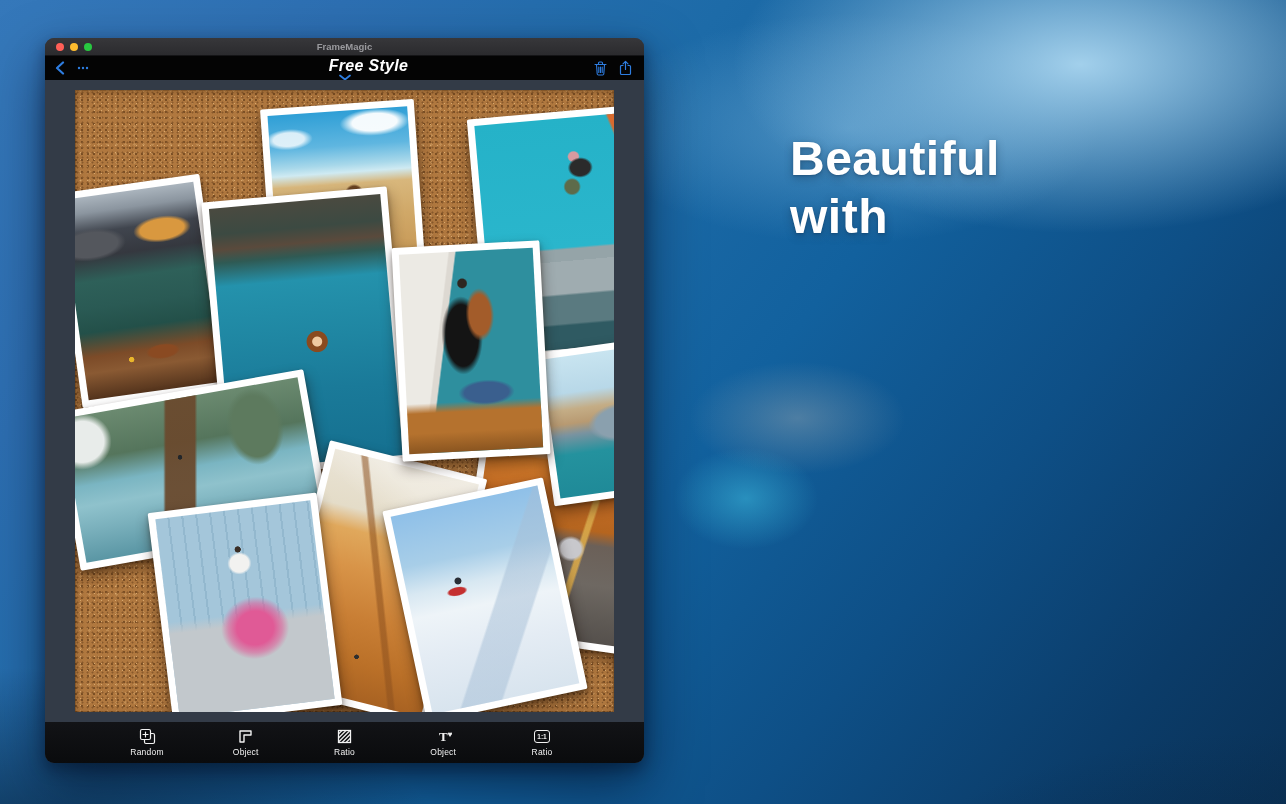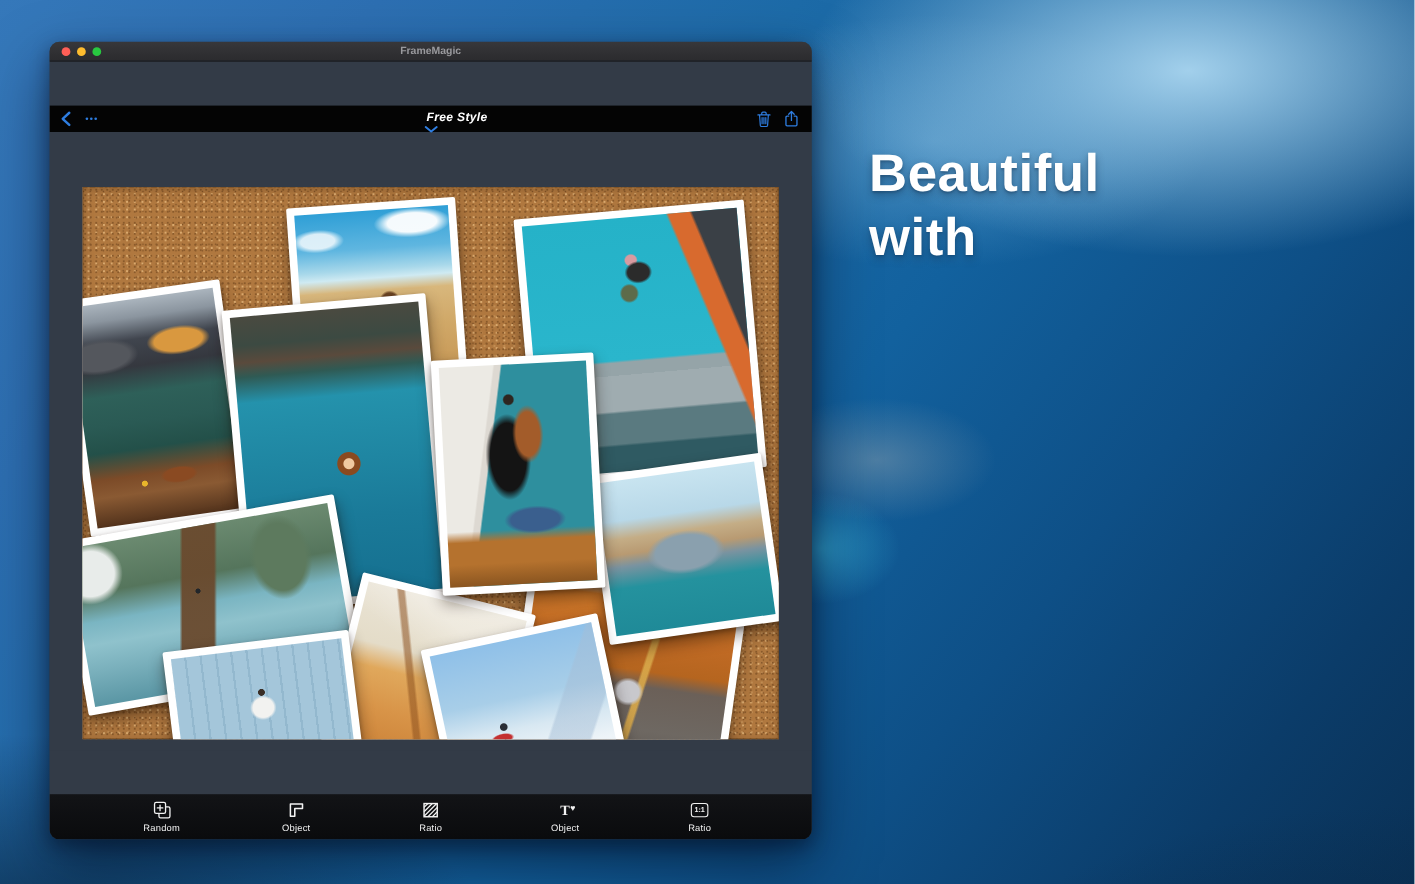--- a/index.html
+++ b/index.html
@@ -17,39 +17,39 @@
       radial-gradient(ellipse 55% 40% at 100% 115%, rgba(8,40,70,.7) 0%, rgba(8,40,70,0) 60%),
       linear-gradient(128deg, #3578ba 0%, #2d6fb2 18%, #1d6ba8 38%, #12619e 55%, #0e4f86 72%, #0b3c69 88%, #0a3156 100%);
   }
 
   
   .marketing { position:absolute; left:790px; top:130px; color:#ffffff;
     font-size:48px; font-weight:600; letter-spacing:.5px; line-height:58px;
     text-shadow:0 3px 8px rgba(20,50,80,.45), 0 1px 2px rgba(20,50,80,.35); }
 
   
-  .window { position:absolute; left:45px; top:38px; width:693px; height:725px;
+  .window { position:absolute; left:45px; top:38px; width:599px; height:725px;
     border-radius:9px; background:#333b47;
     box-shadow:0 24px 55px rgba(0,8,25,.55), 0 6px 16px rgba(0,8,25,.4);
-    display:flex; flex-direction:column; overflow:hidden;gap:40px; }
+    display:flex; flex-direction:column; overflow:hidden; }
 
   .titlebar { height:18px; background:linear-gradient(#37373a,#2b2b2e);
     border-bottom:1px solid #151517; position:relative; flex:0 0 auto; }
   .lights { position:absolute; left:11px; top:5px; display:flex; gap:6px; }
   .light { width:8px; height:8px; border-radius:50%; }
   .light.red { background:#ff5f57; } .light.yellow { background:#febc2e; } .light.green { background:#28c840; }
   .titlebar-title { position:absolute; left:0; right:0; top:3px; text-align:center;
     font-size:9.5px; color:#9a9a9e; font-weight:600; }
 
   .navbar { height:24px; background:#040404; position:relative; flex:0 0 auto; color:#2e7de0; }
   .nav-left { position:absolute; left:10px; top:0; height:24px; display:flex; align-items:center; gap:12px; }
   .nav-right { position:absolute; right:12px; top:0; height:24px; display:flex; align-items:center; gap:12px; }
   .nav-btn { display:flex; align-items:center; justify-content:center; cursor:pointer; }
   .mode { position:absolute; left:0; right:0; top:1px; text-align:center; }
-  .mode-title { color:#ffffff; font-size:11px; font-weight:700; font-style:italic; letter-spacing:.3px;padding-left:48px; }
+  .mode-title { color:#ffffff; font-size:16px; font-weight:700; font-style:italic; letter-spacing:.3px;padding-left:48px; }
   .mode-chevron { display:block; margin:-1px auto 0; width:14px; height:7px; }
 
   
   .content { flex:1 1 auto; position:relative; background:#333b47; }
   .cork { position:absolute; left:30px; right:30px; top:10px; bottom:10px;
     background-color:#b0783f;
     background-image:
       radial-gradient(#8a5a2b .9px, transparent 1.1px),
       radial-gradient(#d9a96e .8px, transparent 1px),
       radial-gradient(#7a4e24 .7px, transparent .9px),

